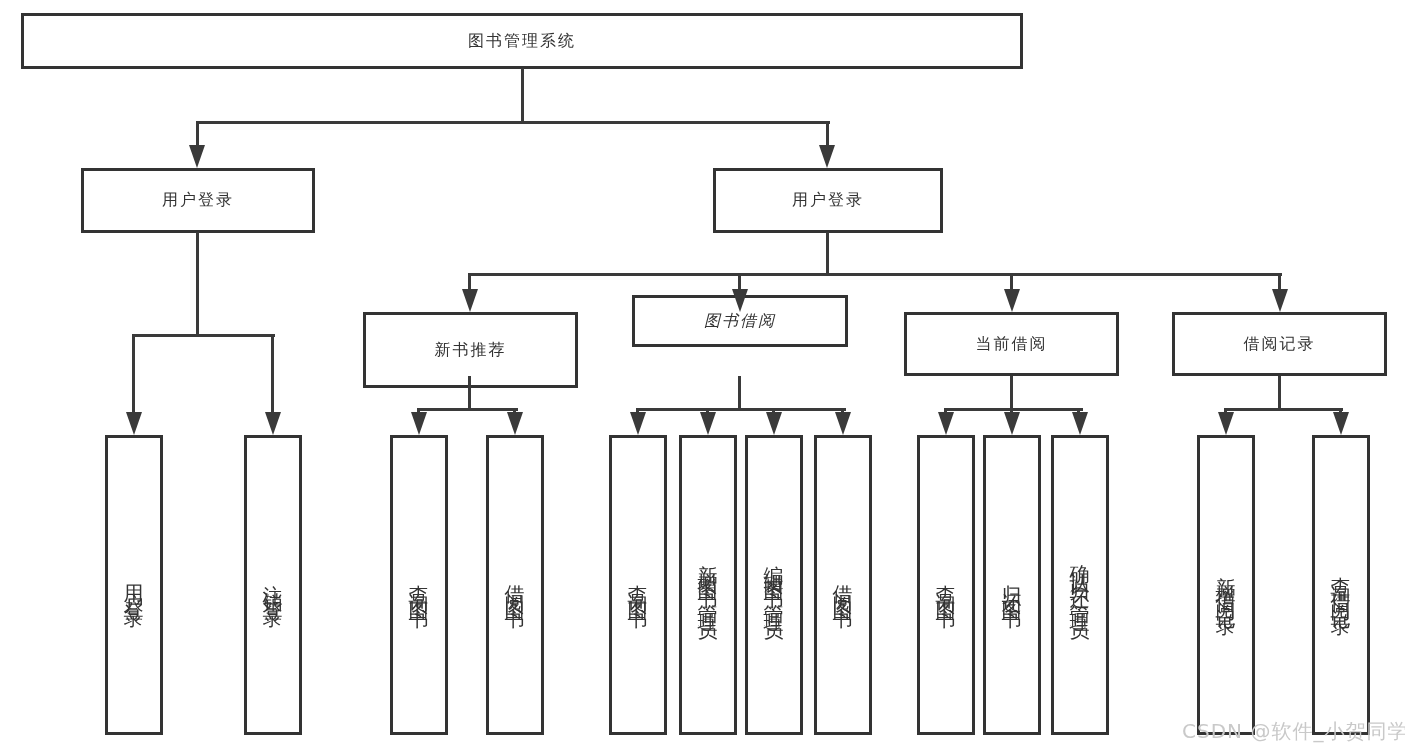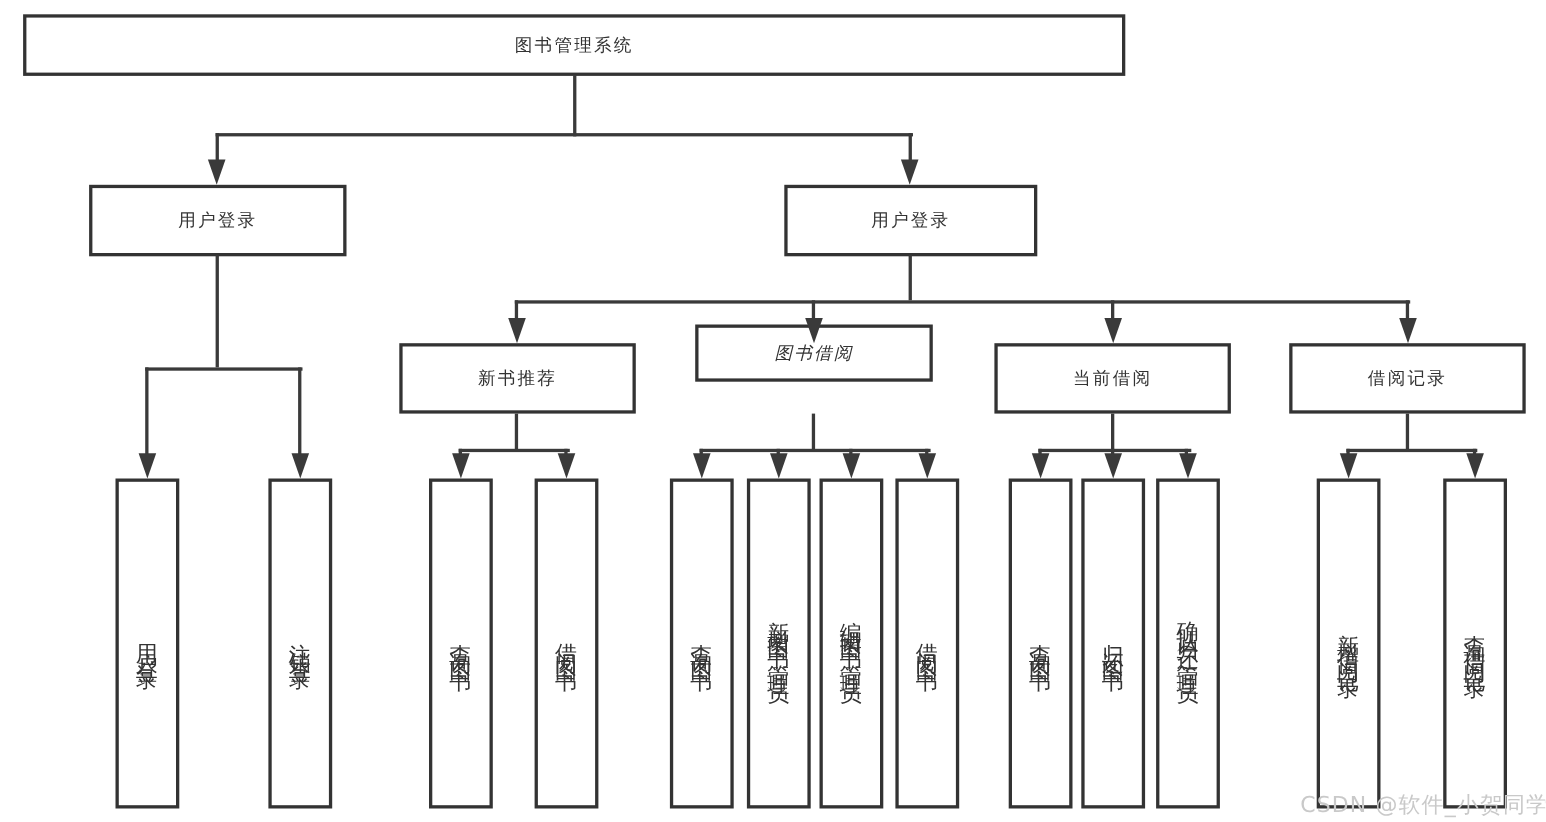--- a/index.html
+++ b/index.html
@@ -53,21 +53,21 @@
   </div>
 
   <div class="node h-node" style="left:81px;top:168px;width:234px;height:65px;">
     <span>用户登录</span>
   </div>
 
   <div class="node h-node" style="left:713px;top:168px;width:230px;height:65px;">
     <span>用户登录</span>
   </div>
 
-  <div class="node h-node" style="left:363px;top:312px;width:215px;height:64px;">
+  <div class="node h-node" style="left:363px;top:312px;width:215px;height:76px;">
     <span>新书推荐</span>
   </div>
 
   <div class="node h-node" style="left:632px;top:295px;width:216px;height:52px;font-style:italic;">
     <span>图书借阅</span>
   </div>
 
   <div class="node h-node" style="left:904px;top:312px;width:215px;height:64px;">
     <span>当前借阅</span>
   </div>

